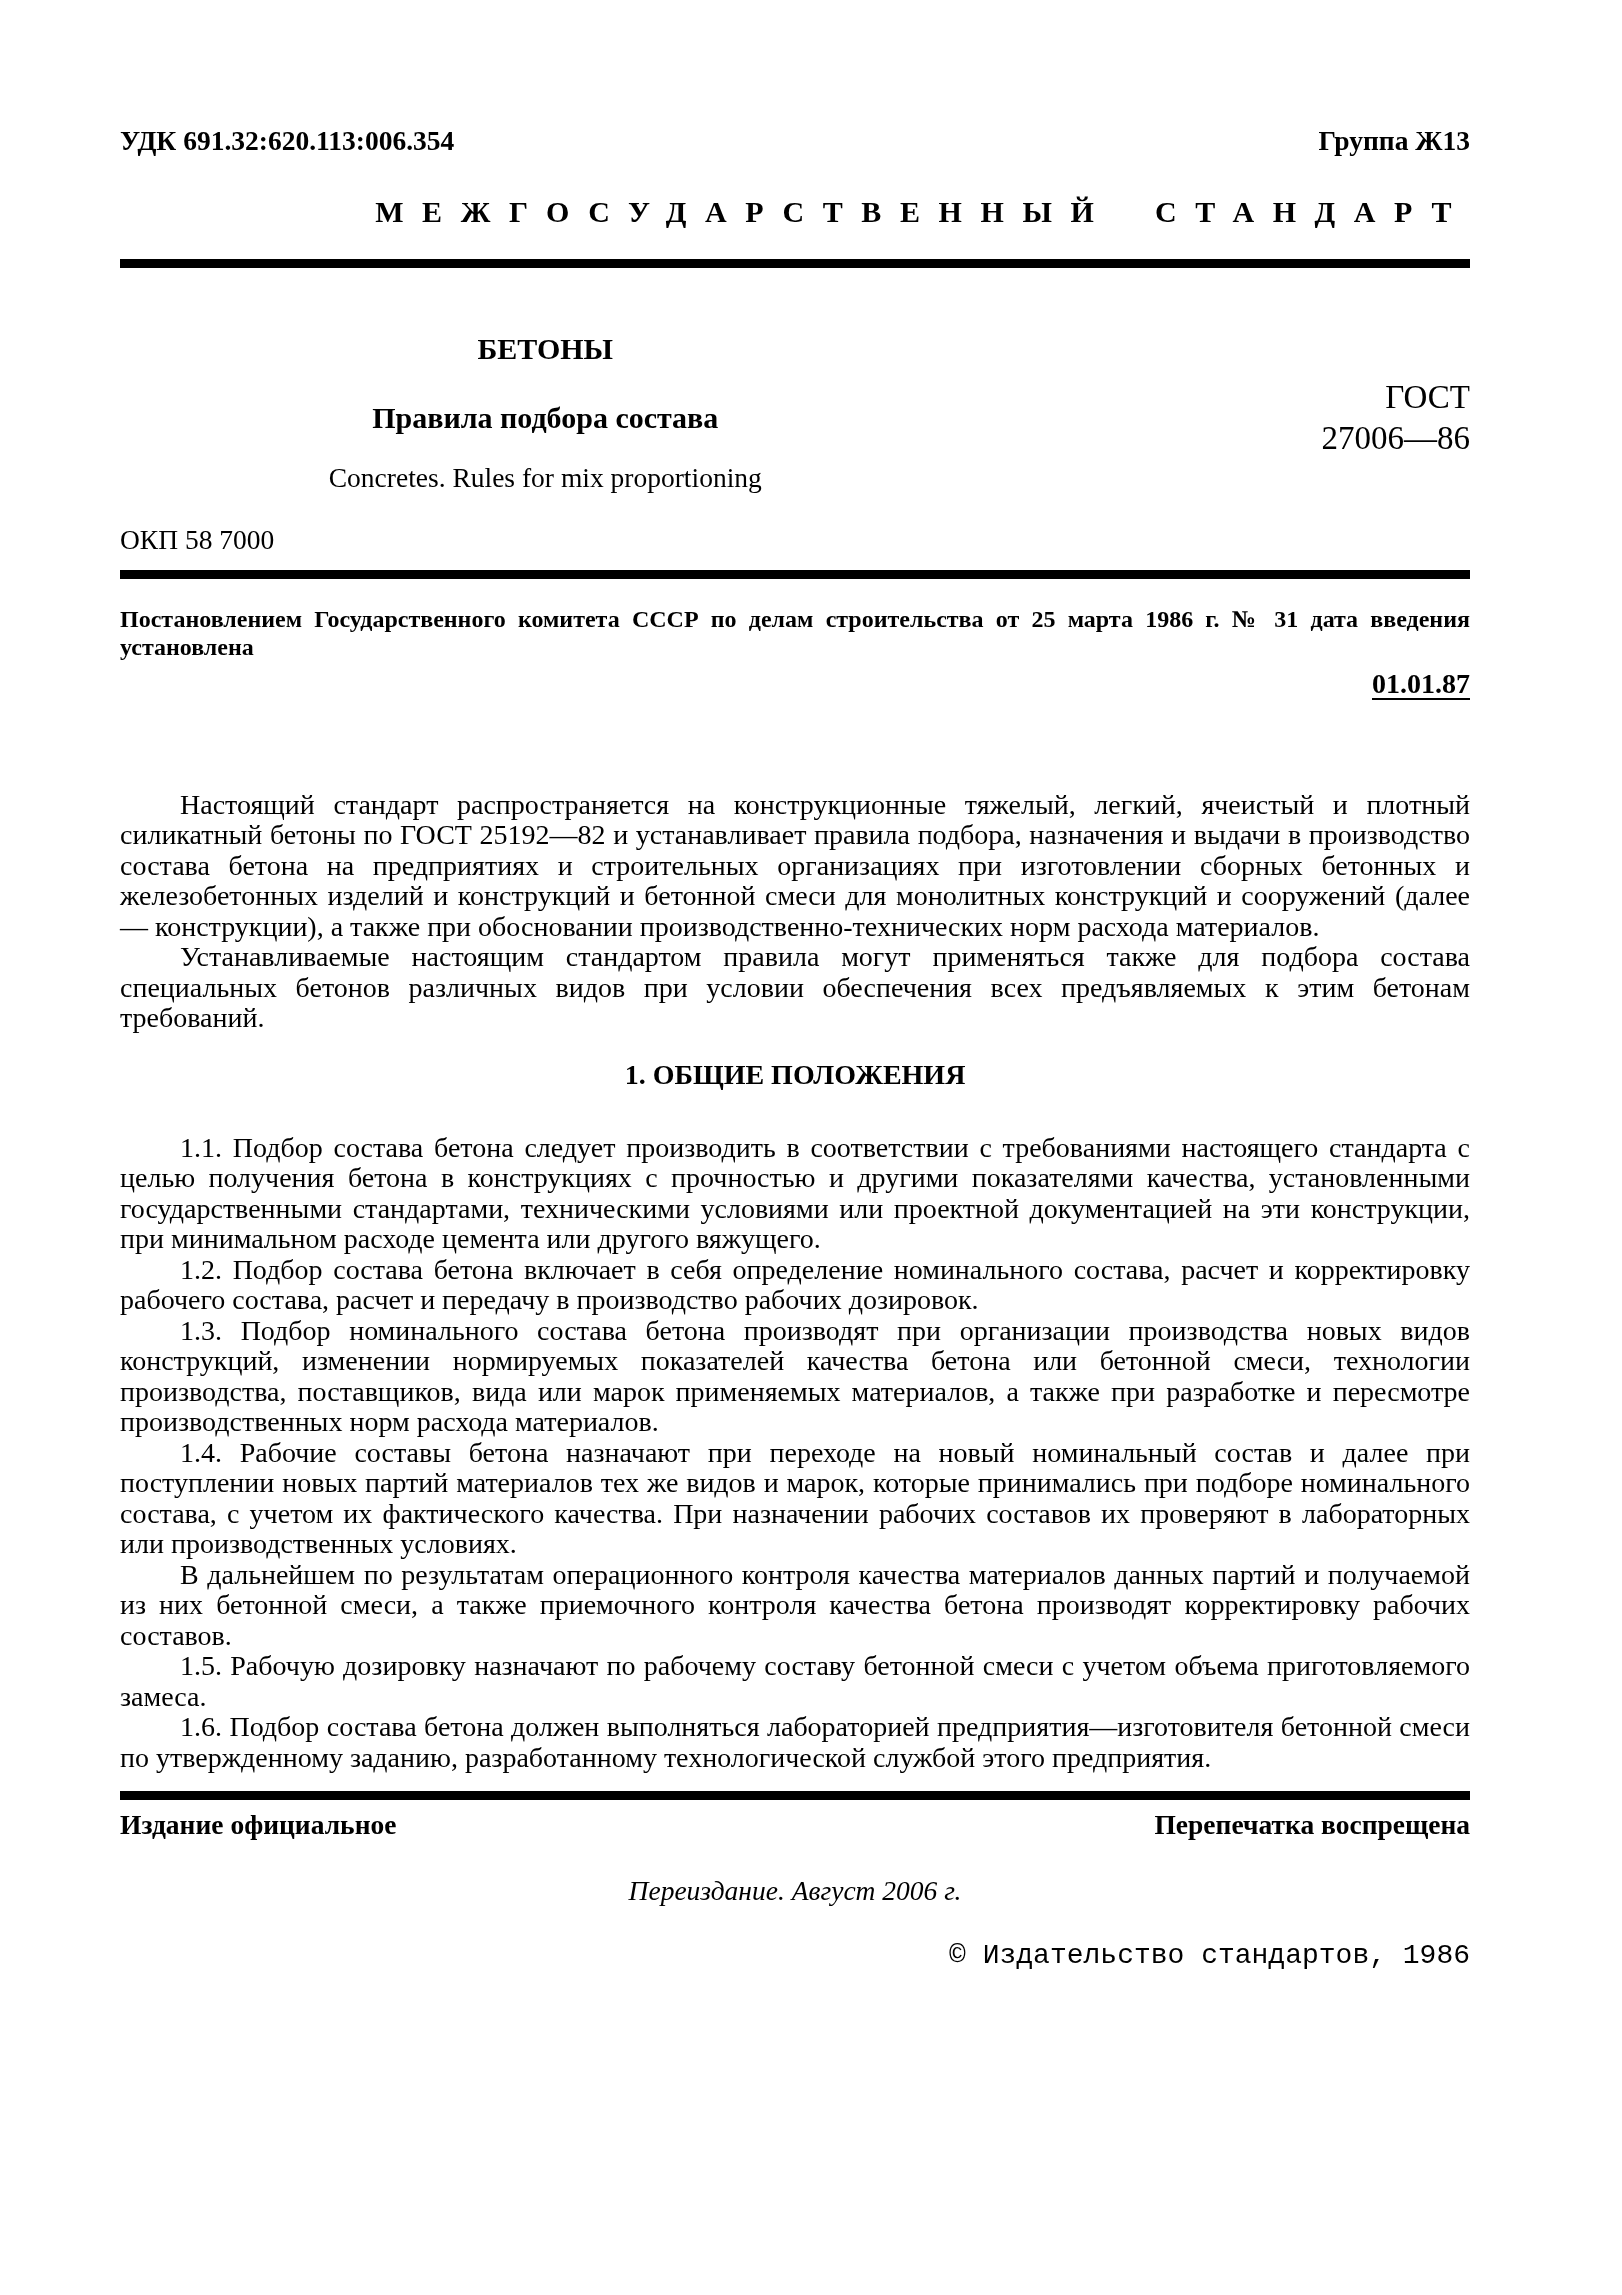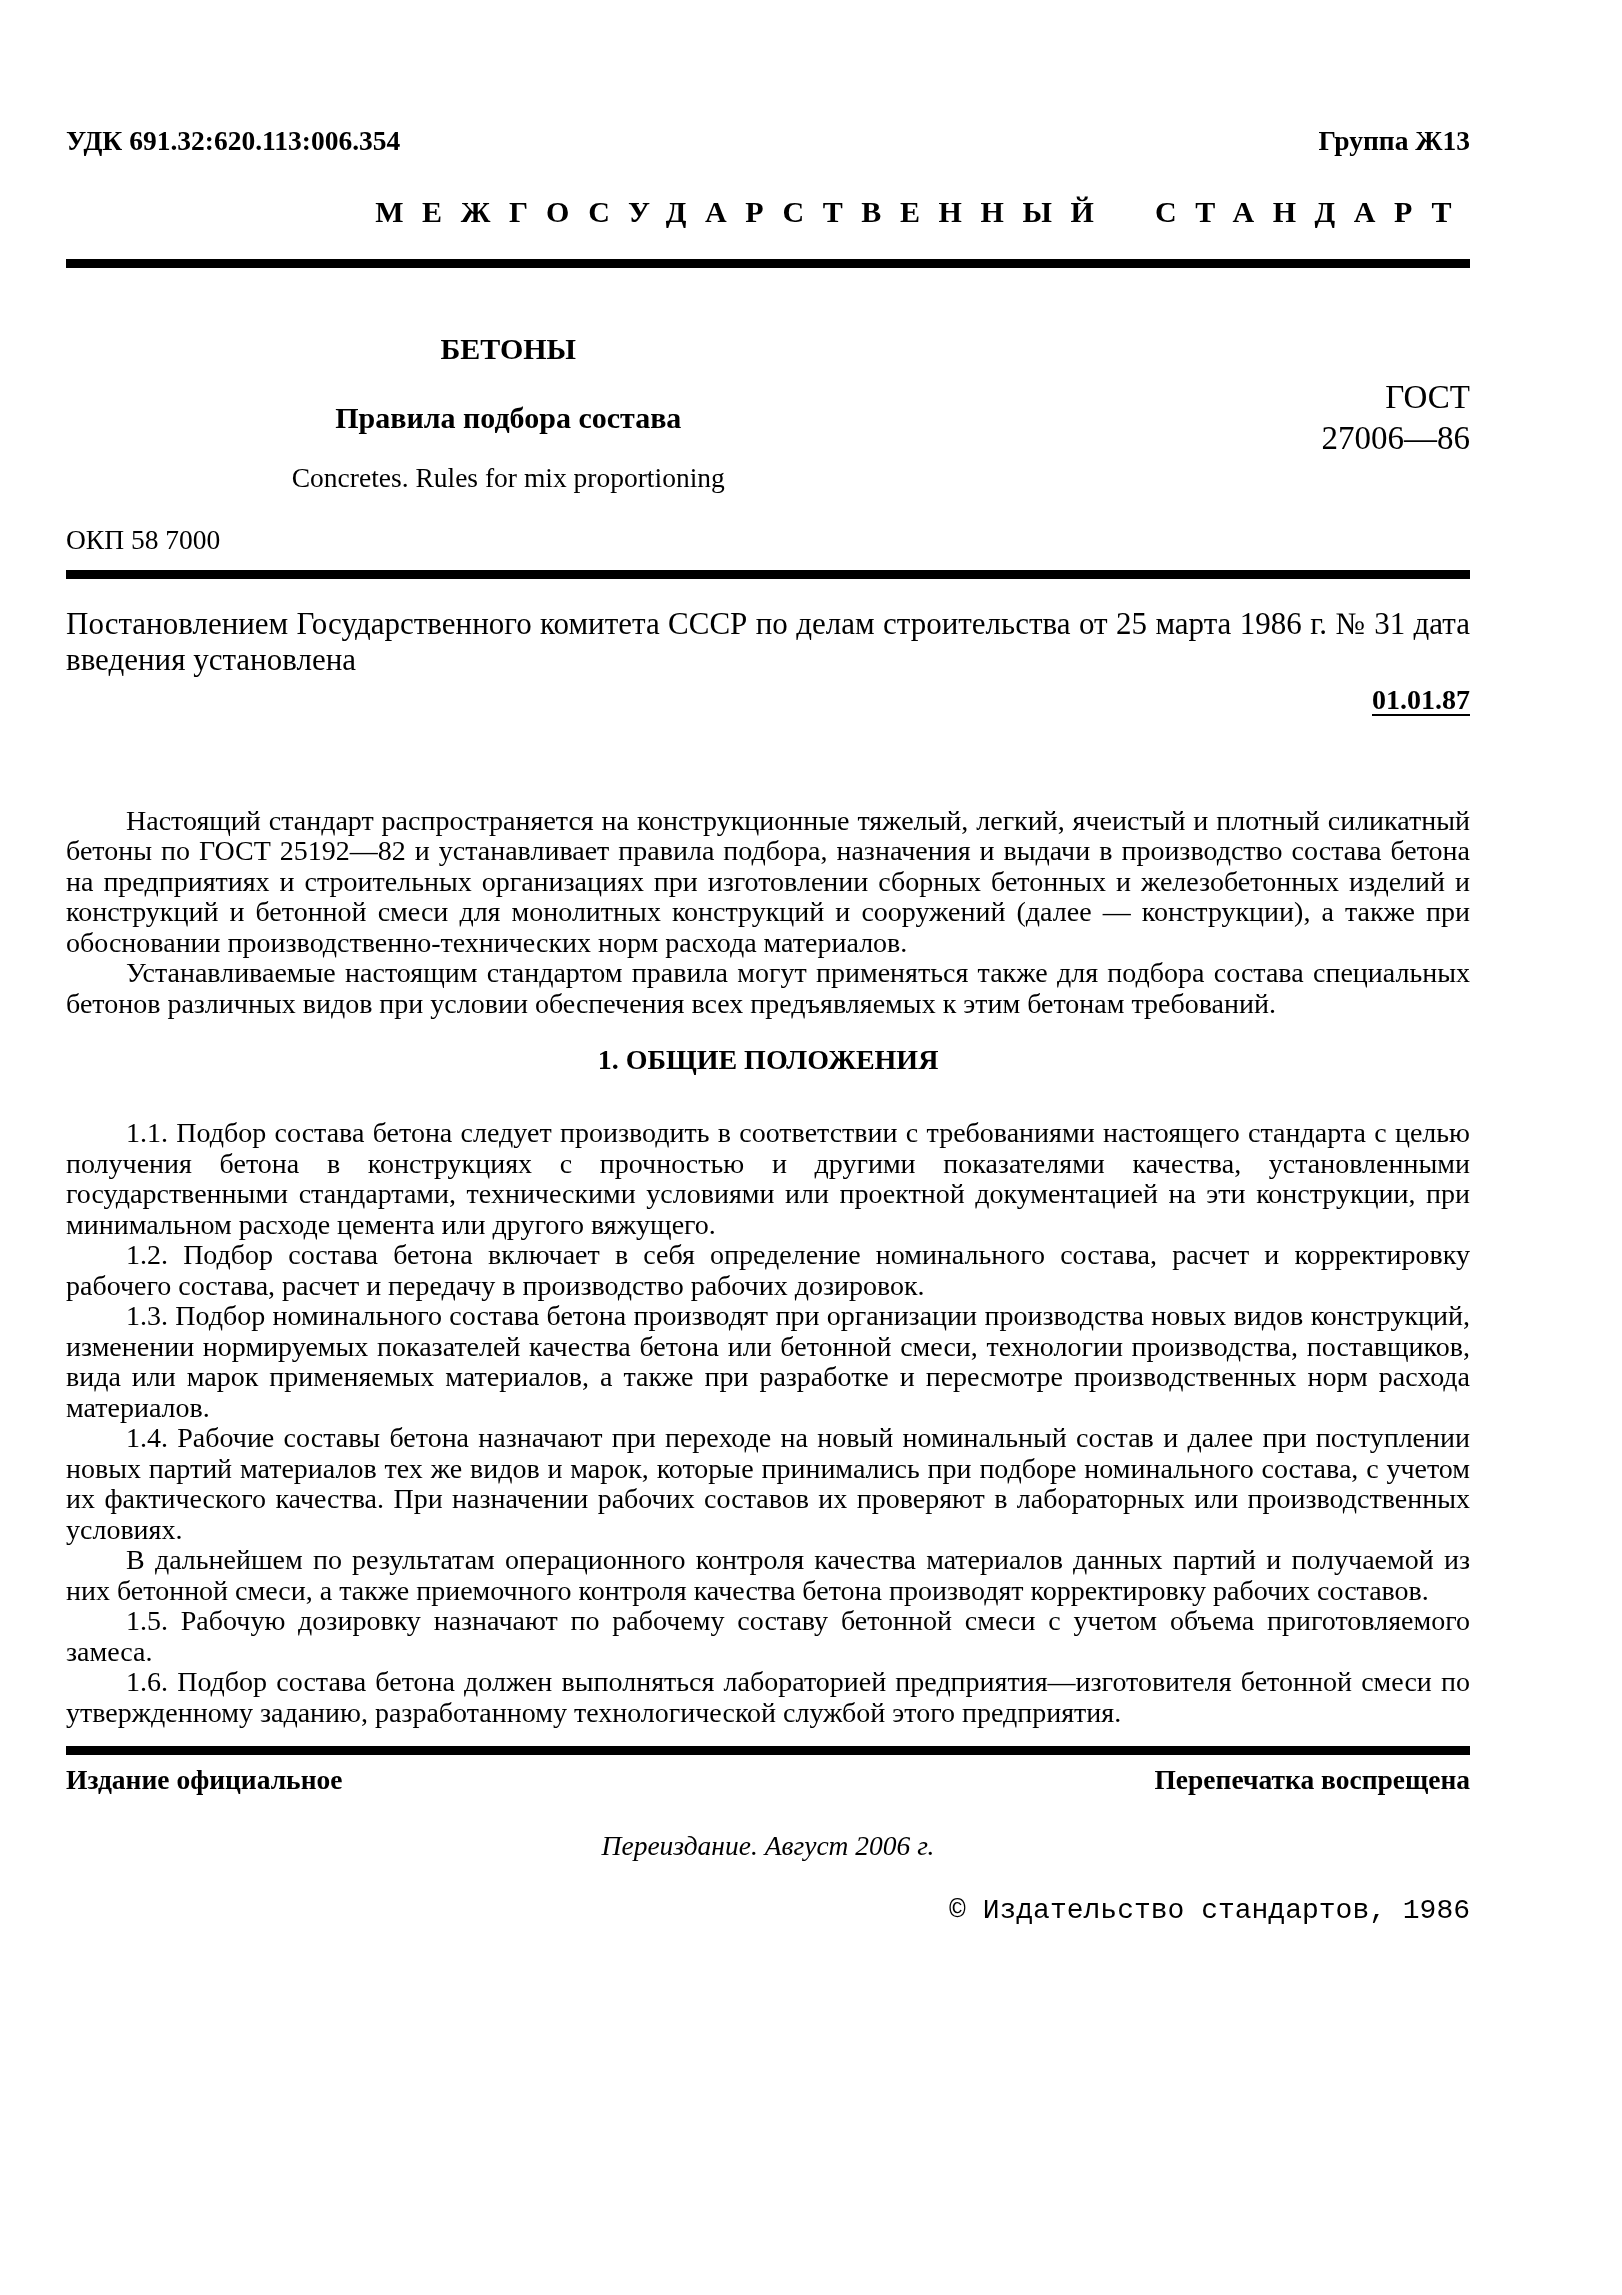--- a/index.html
+++ b/index.html
@@ -9,21 +9,21 @@
   }
   .page {
     position: relative;
     width: 1622px;
     height: 2295px;
     margin: 0 auto;
     background: #ffffff;
     color: #000000;
     font-family: "Liberation Serif", "DejaVu Serif", serif;
     box-sizing: border-box;
-    padding: 126px 152px 0 66px;
+    padding: 126px 152px 0 120px;
     overflow: hidden;
   }
 
   .meta-row {
     display: flex;
     justify-content: space-between;
     align-items: baseline;
     font-size: 27.5px;
     font-weight: bold;
     line-height: 1.1;
@@ -84,22 +84,22 @@
   }
 
   .codes {
     margin-top: 30px;
     font-size: 27.5px;
     line-height: 1.24;
   }
 
   .decree {
     margin: 27.5px 0 0 0;
-    font-size: 31px;
-    font-weight: normal;
+    font-size: 24px;
+    font-weight: bold;
     line-height: 1.14;
     text-align: justify;
   }
   .effective-date {
     margin-top: 7.9px;
     font-size: 28px;
     font-weight: bold;
     text-align: right;
     line-height: 1.1;
   }

